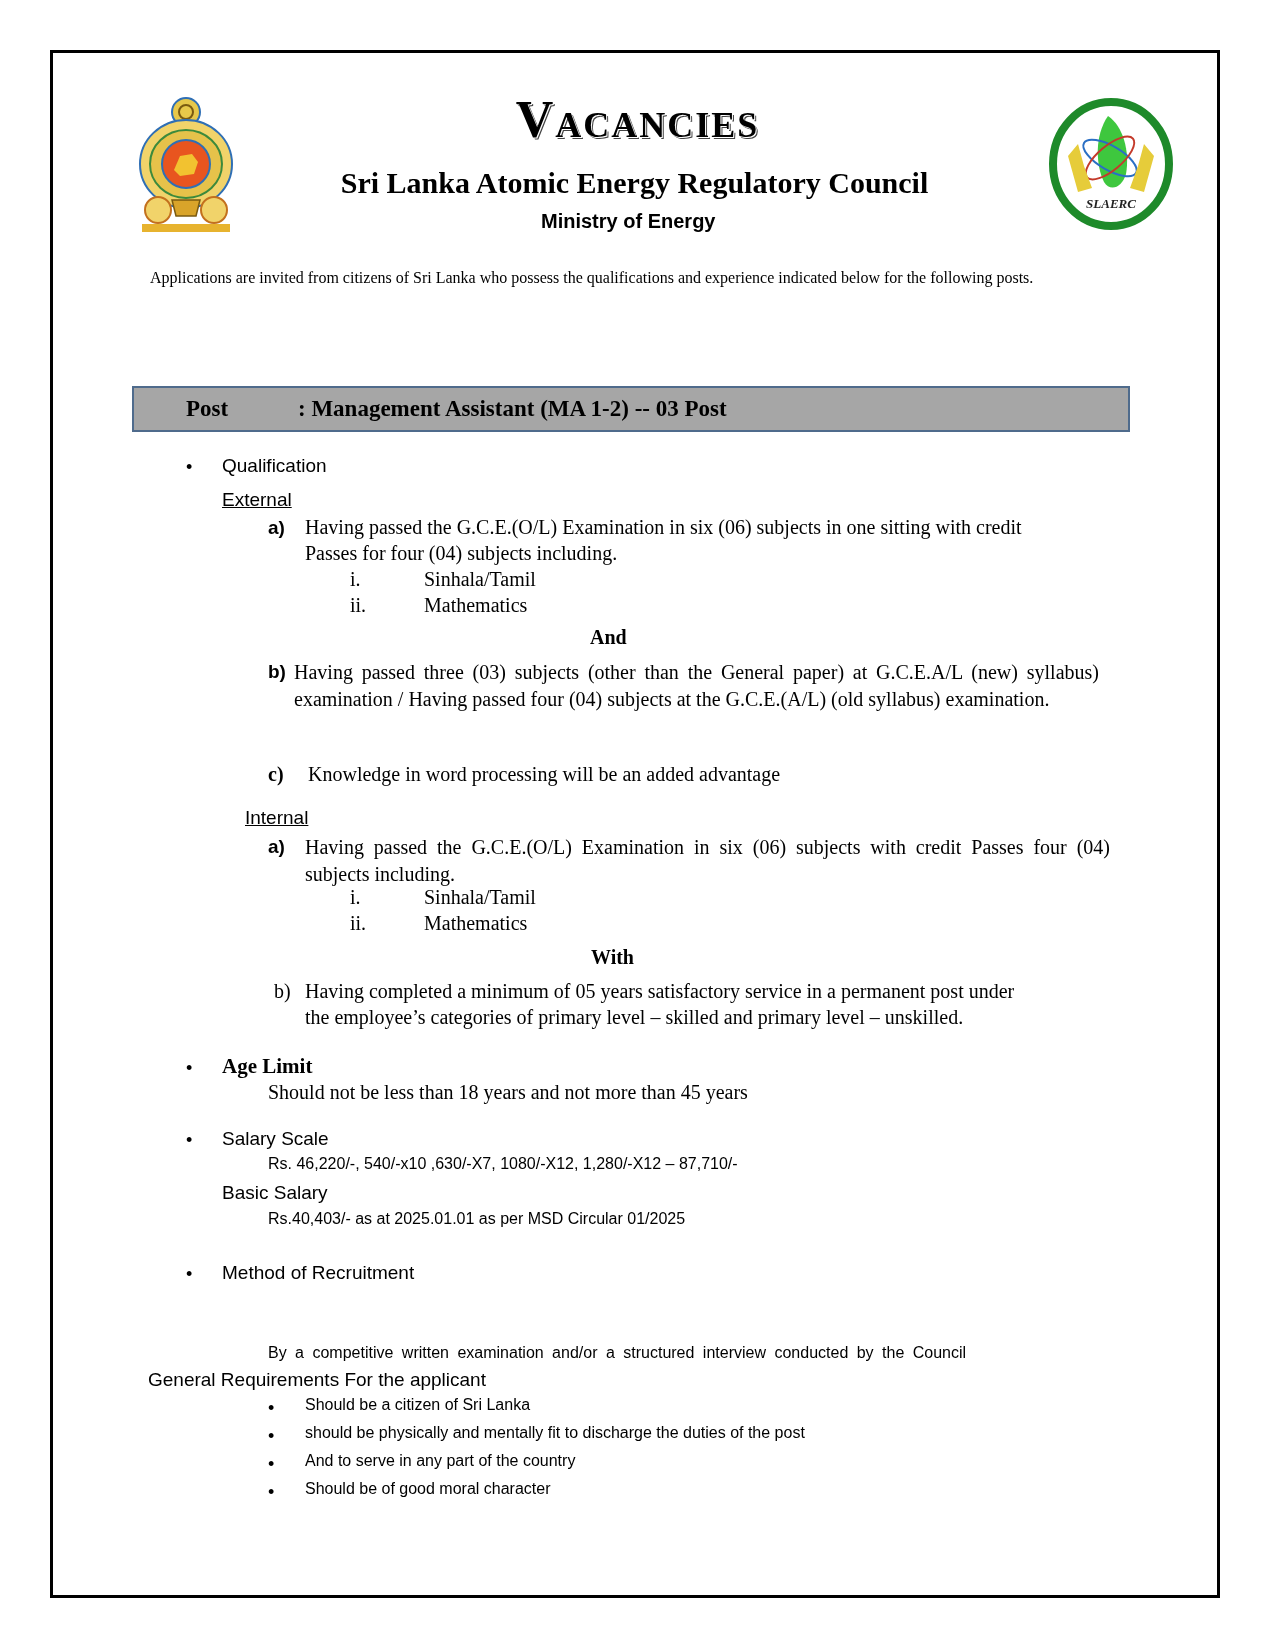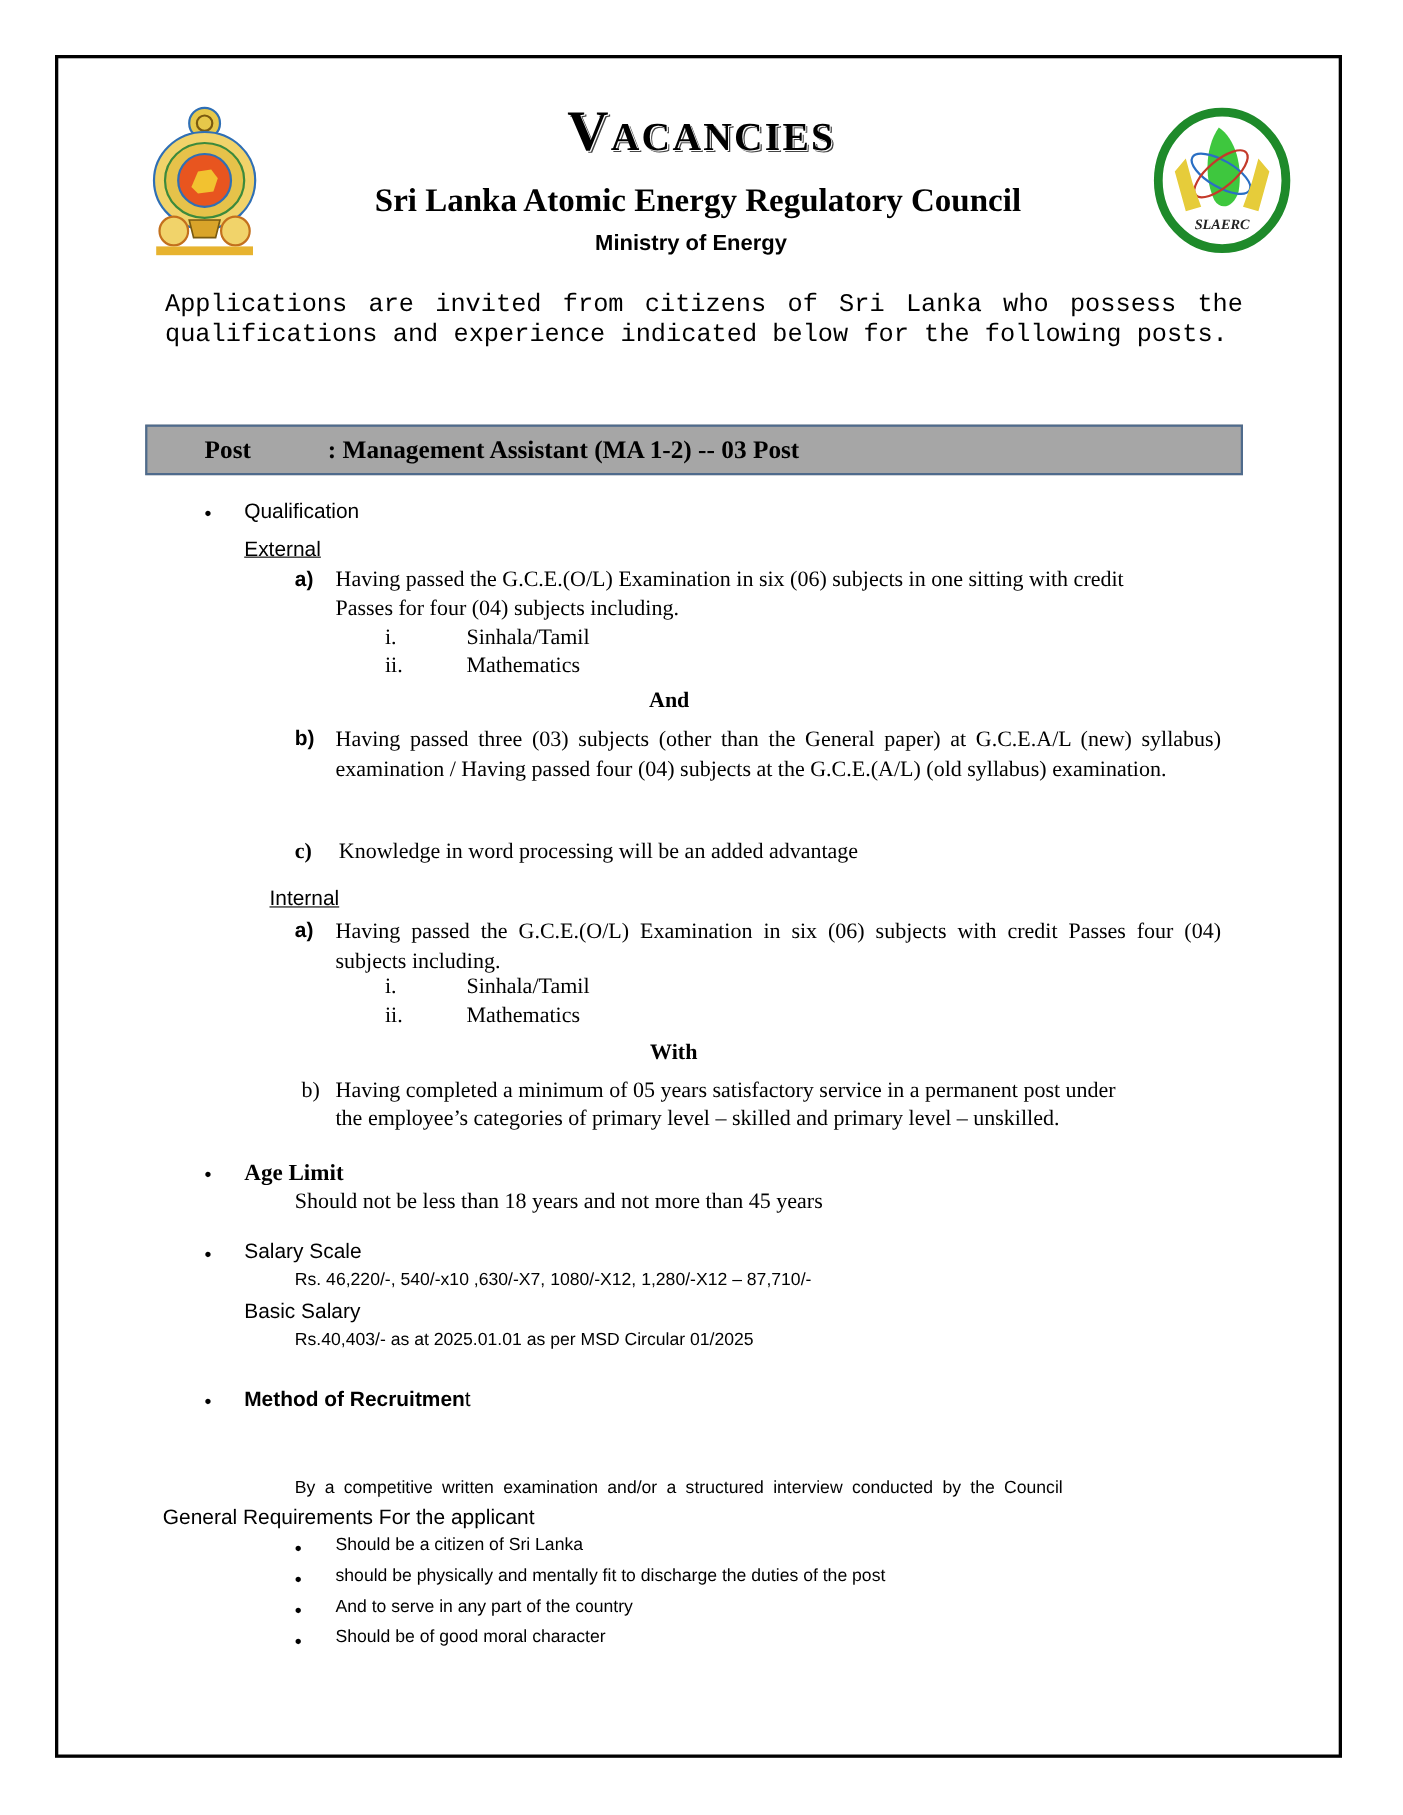--- a/index.html
+++ b/index.html
@@ -9,21 +9,21 @@
   .sans { font-family:"Liberation Sans", "DejaVu Sans", sans-serif; }
   .abs { position:absolute; white-space:nowrap; }
 
   .emblem { position:absolute; left:136px; top:92px; width:100px; height:142px; }
   .slaerc-logo { position:absolute; left:1048px; top:96px; width:126px; height:136px; }
 
   .title { left:0; width:1275px; top:90px; text-align:center; font-size:52px; font-weight:bold; letter-spacing:2px; font-variant:small-caps; color:#000; text-shadow:1px 1px 0 #fff, 2px 2px 0 #444; }
   .org-name { left:0; width:1159px; top:166px; text-align:center; font-size:30px; font-weight:bold; padding-left:110px; box-sizing:border-box; }
   .ministry { left:541px; top:210px; font-size:20px; font-weight:bold; }
 
-  .intro { left:150px; top:264px; width:980px; font-size:23px; line-height:27px; white-space:normal; text-align:justify;font-family:Liberation Mono, monospace; }
+  .intro { left:150px; top:264px; width:980px; font-size:16px; line-height:27px; white-space:normal; text-align:justify; }
 
   .post-bar { position:absolute; left:132px; top:386px; width:998px; height:46px; background:#a6a6a6; border:2px solid #4f6b8c; box-sizing:border-box; }
   .post-label { left:186px; top:396px; font-size:23px; font-weight:bold; }
   .post-value { left:298px; top:396px; font-size:23px; font-weight:bold; }
 
   .bullet { font-size:18px; }
   .h-sans { font-size:19px; font-weight:normal; }
   .h-serif { font-size:21px; font-weight:bold; }
   .ul { text-decoration:underline; }
   .body-serif { font-size:20px; }
@@ -79,21 +79,21 @@
 <div class="abs serif body-serif" style="left:305px; top:516px;">Having passed the G.C.E.(O/L) Examination in six (06) subjects in one sitting  with credit</div>
 <div class="abs serif body-serif" style="left:305px; top:542px;">Passes for four (04) subjects including.</div>
 <div class="abs serif body-serif" style="left:350px; top:568px;">i.</div>
 <div class="abs serif body-serif" style="left:424px; top:568px;">Sinhala/Tamil</div>
 <div class="abs serif body-serif" style="left:350px; top:594px;">ii.</div>
 <div class="abs serif body-serif" style="left:424px; top:594px;">Mathematics</div>
 
 <div class="abs serif marker-serif" style="left:590px; top:626px;">And</div>
 
 <div class="abs sans marker-sans" style="left:268px; top:661px;">b)</div>
-<div class="abs serif body-serif para" style="left:305px; top:659px; width:805px;">Having passed three (03) subjects (other than the General paper) at G.C.E.A/L (new) syllabus) examination / Having passed four (04) subjects at the G.C.E.(A/L) (old syllabus) examination.</div>
+<div class="abs serif body-serif para" style="left:294px; top:659px; width:805px;">Having passed three (03) subjects (other than the General paper) at G.C.E.A/L (new) syllabus) examination / Having passed four (04) subjects at the G.C.E.(A/L) (old syllabus) examination.</div>
 
 <div class="abs serif marker-serif" style="left:268px; top:763px;">c)</div>
 <div class="abs serif body-serif" style="left:308px; top:763px;">Knowledge in word processing will be an added advantage</div>
 
 <div class="abs sans h-sans ul" style="left:245px; top:807px;">Internal</div>
 
 <div class="abs sans marker-sans" style="left:268px; top:836px;">a)</div>
 <div class="abs serif body-serif para" style="left:305px; top:834px; width:805px;">Having passed the G.C.E.(O/L) Examination in six (06) subjects with credit Passes four (04) subjects including.</div>
 <div class="abs serif body-serif" style="left:350px; top:886px;">i.</div>
 <div class="abs serif body-serif" style="left:424px; top:886px;">Sinhala/Tamil</div>
@@ -110,21 +110,21 @@
 <div class="abs serif h-serif" style="left:222px; top:1054px;">Age Limit</div>
 <div class="abs serif body-serif" style="left:268px; top:1081px;">Should not be less than 18 years and not more than 45 years</div>
 
 <div class="abs sans bullet" style="left:186px; top:1130px;">•</div>
 <div class="abs sans h-sans" style="left:222px; top:1128px;">Salary Scale</div>
 <div class="abs sans body-sans" style="left:268px; top:1155px;">Rs. 46,220/-, 540/-x10 ,630/-X7, 1080/-X12, 1,280/-X12 – 87,710/-</div>
 <div class="abs sans h-sans" style="left:222px; top:1182px;">Basic Salary</div>
 <div class="abs sans body-sans" style="left:268px; top:1210px;">Rs.40,403/- as at 2025.01.01 as per MSD Circular 01/2025</div>
 
 <div class="abs sans bullet" style="left:186px; top:1264px;">•</div>
-<div class="abs sans" style="left:222px; top:1262px; font-size:19px;"><span style="font-weight:bold;">Method of Recruitmen</span><span>t</span></div>
+<div class="abs sans" style="left:222px; top:1262px; font-size:19px;"><span style="font-weight:normal;">Method of Recruitmen</span><span>t</span></div>
 <div class="abs sans body-sans para" style="left:268px; top:1339px; width:842px; text-align-last:left; word-spacing:4px;">By a competitive written examination and/or a structured interview conducted by the Council</div>
 
 <div class="abs sans h-sans" style="left:148px; top:1369px;">General Requirements  For the applicant</div>
 <div class="abs sans bullet" style="left:268px; top:1398px;">•</div>
 <div class="abs sans body-sans" style="left:305px; top:1396px;">Should be a citizen of Sri Lanka</div>
 <div class="abs sans bullet" style="left:268px; top:1426px;">•</div>
 <div class="abs sans body-sans" style="left:305px; top:1424px;">should be physically and mentally fit to discharge the duties of the post</div>
 <div class="abs sans bullet" style="left:268px; top:1454px;">•</div>
 <div class="abs sans body-sans" style="left:305px; top:1452px;">And to serve in any part of the country</div>
 <div class="abs sans bullet" style="left:268px; top:1482px;">•</div>

